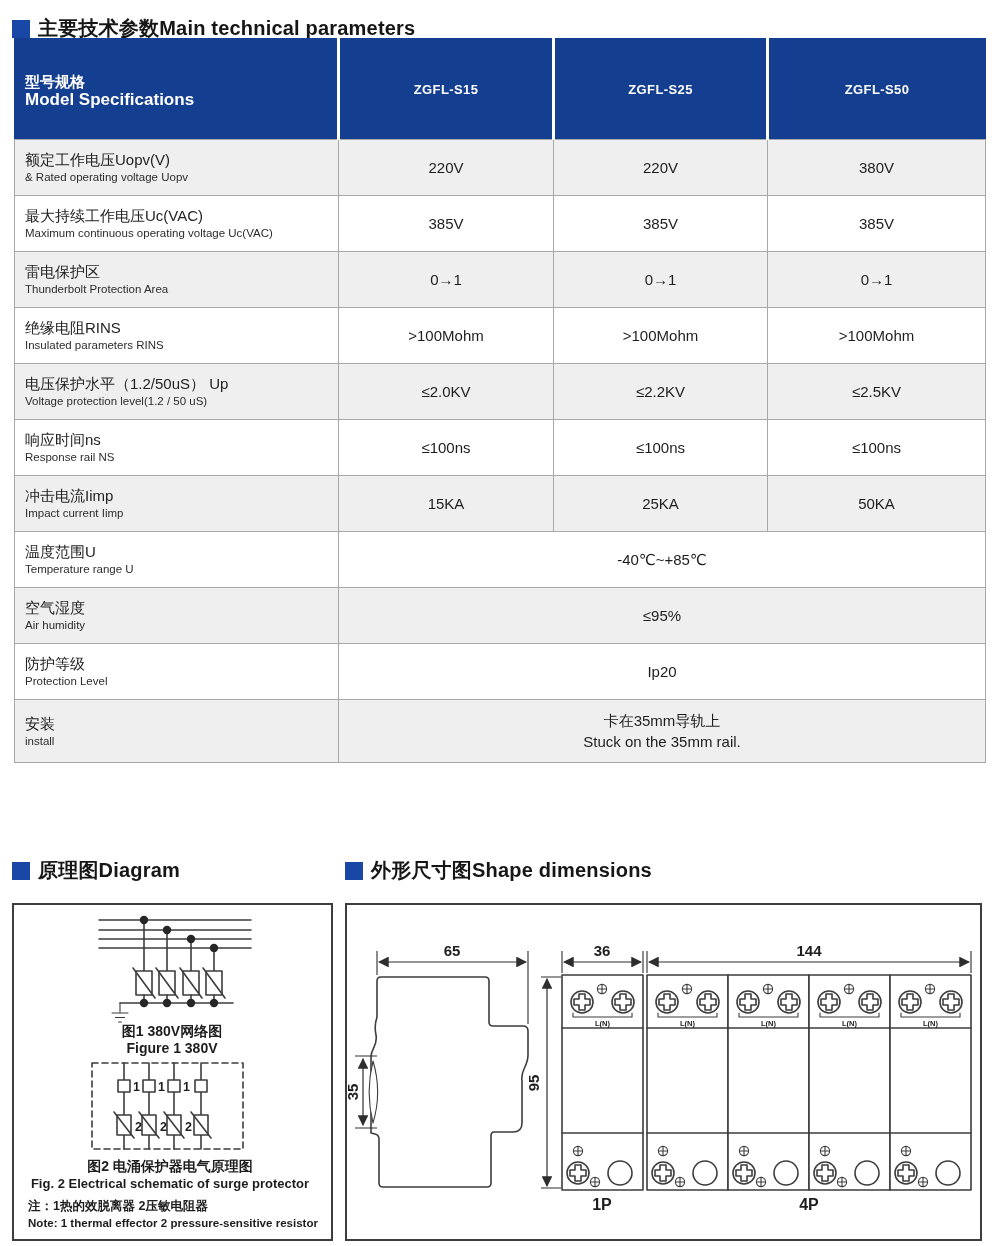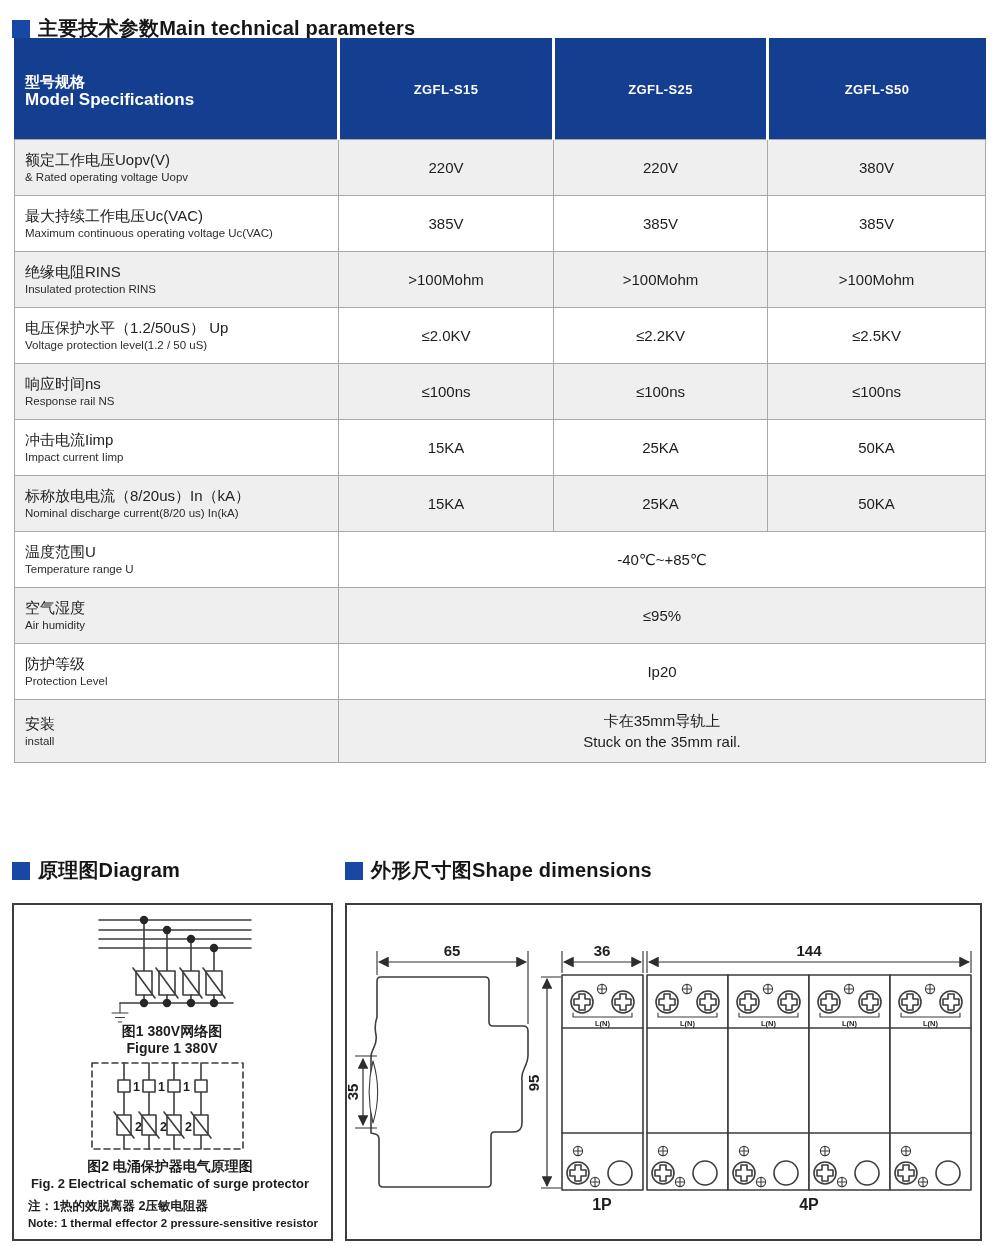--- a/index.html
+++ b/index.html
@@ -89,22 +89,31 @@
         <td class="lbl">
             <div class="zh">最大持续工作电压Uc(VAC)</div>
             <div class="en">Maximum continuous operating voltage Uc(VAC)</div>
           </td>
         <td class="val">385V</td>
         <td class="val">385V</td>
         <td class="val">385V</td>
       </tr>
       <tr>
         <td class="lbl">
+            <div class="zh">雷电保护区</div>
+            <div class="en">Thunderbolt Protection Area</div>
+          </td>
+        <td class="val">0→1</td>
+        <td class="val">0→1</td>
+        <td class="val">0→1</td>
+      </tr>
+      <tr>
+        <td class="lbl">
             <div class="zh">绝缘电阻RINS</div>
-            <div class="en">Insulated protection RINS</div>
+            <div class="en">Insulated parameters RINS</div>
           </td>
         <td class="val">&gt;100Mohm</td>
         <td class="val">&gt;100Mohm</td>
         <td class="val">&gt;100Mohm</td>
       </tr>
       <tr>
         <td class="lbl">
             <div class="zh">电压保护水平（1.2/50uS） Up</div>
             <div class="en">Voltage protection level(1.2 / 50 uS)</div>
           </td>
@@ -118,29 +127,20 @@
             <div class="en">Response rail NS</div>
           </td>
         <td class="val">≤100ns</td>
         <td class="val">≤100ns</td>
         <td class="val">≤100ns</td>
       </tr>
       <tr>
         <td class="lbl">
             <div class="zh">冲击电流Iimp</div>
             <div class="en">Impact current Iimp</div>
-          </td>
-        <td class="val">15KA</td>
-        <td class="val">25KA</td>
-        <td class="val">50KA</td>
-      </tr>
-      <tr>
-        <td class="lbl">
-            <div class="zh">标称放电电流（8/20us）In（kA）</div>
-            <div class="en">Nominal discharge current(8/20 us) In(kA)</div>
           </td>
         <td class="val">15KA</td>
         <td class="val">25KA</td>
         <td class="val">50KA</td>
       </tr>
       <tr>
         <td class="lbl">
             <div class="zh">温度范围U</div>
             <div class="en">Temperature range U</div>
           </td>

